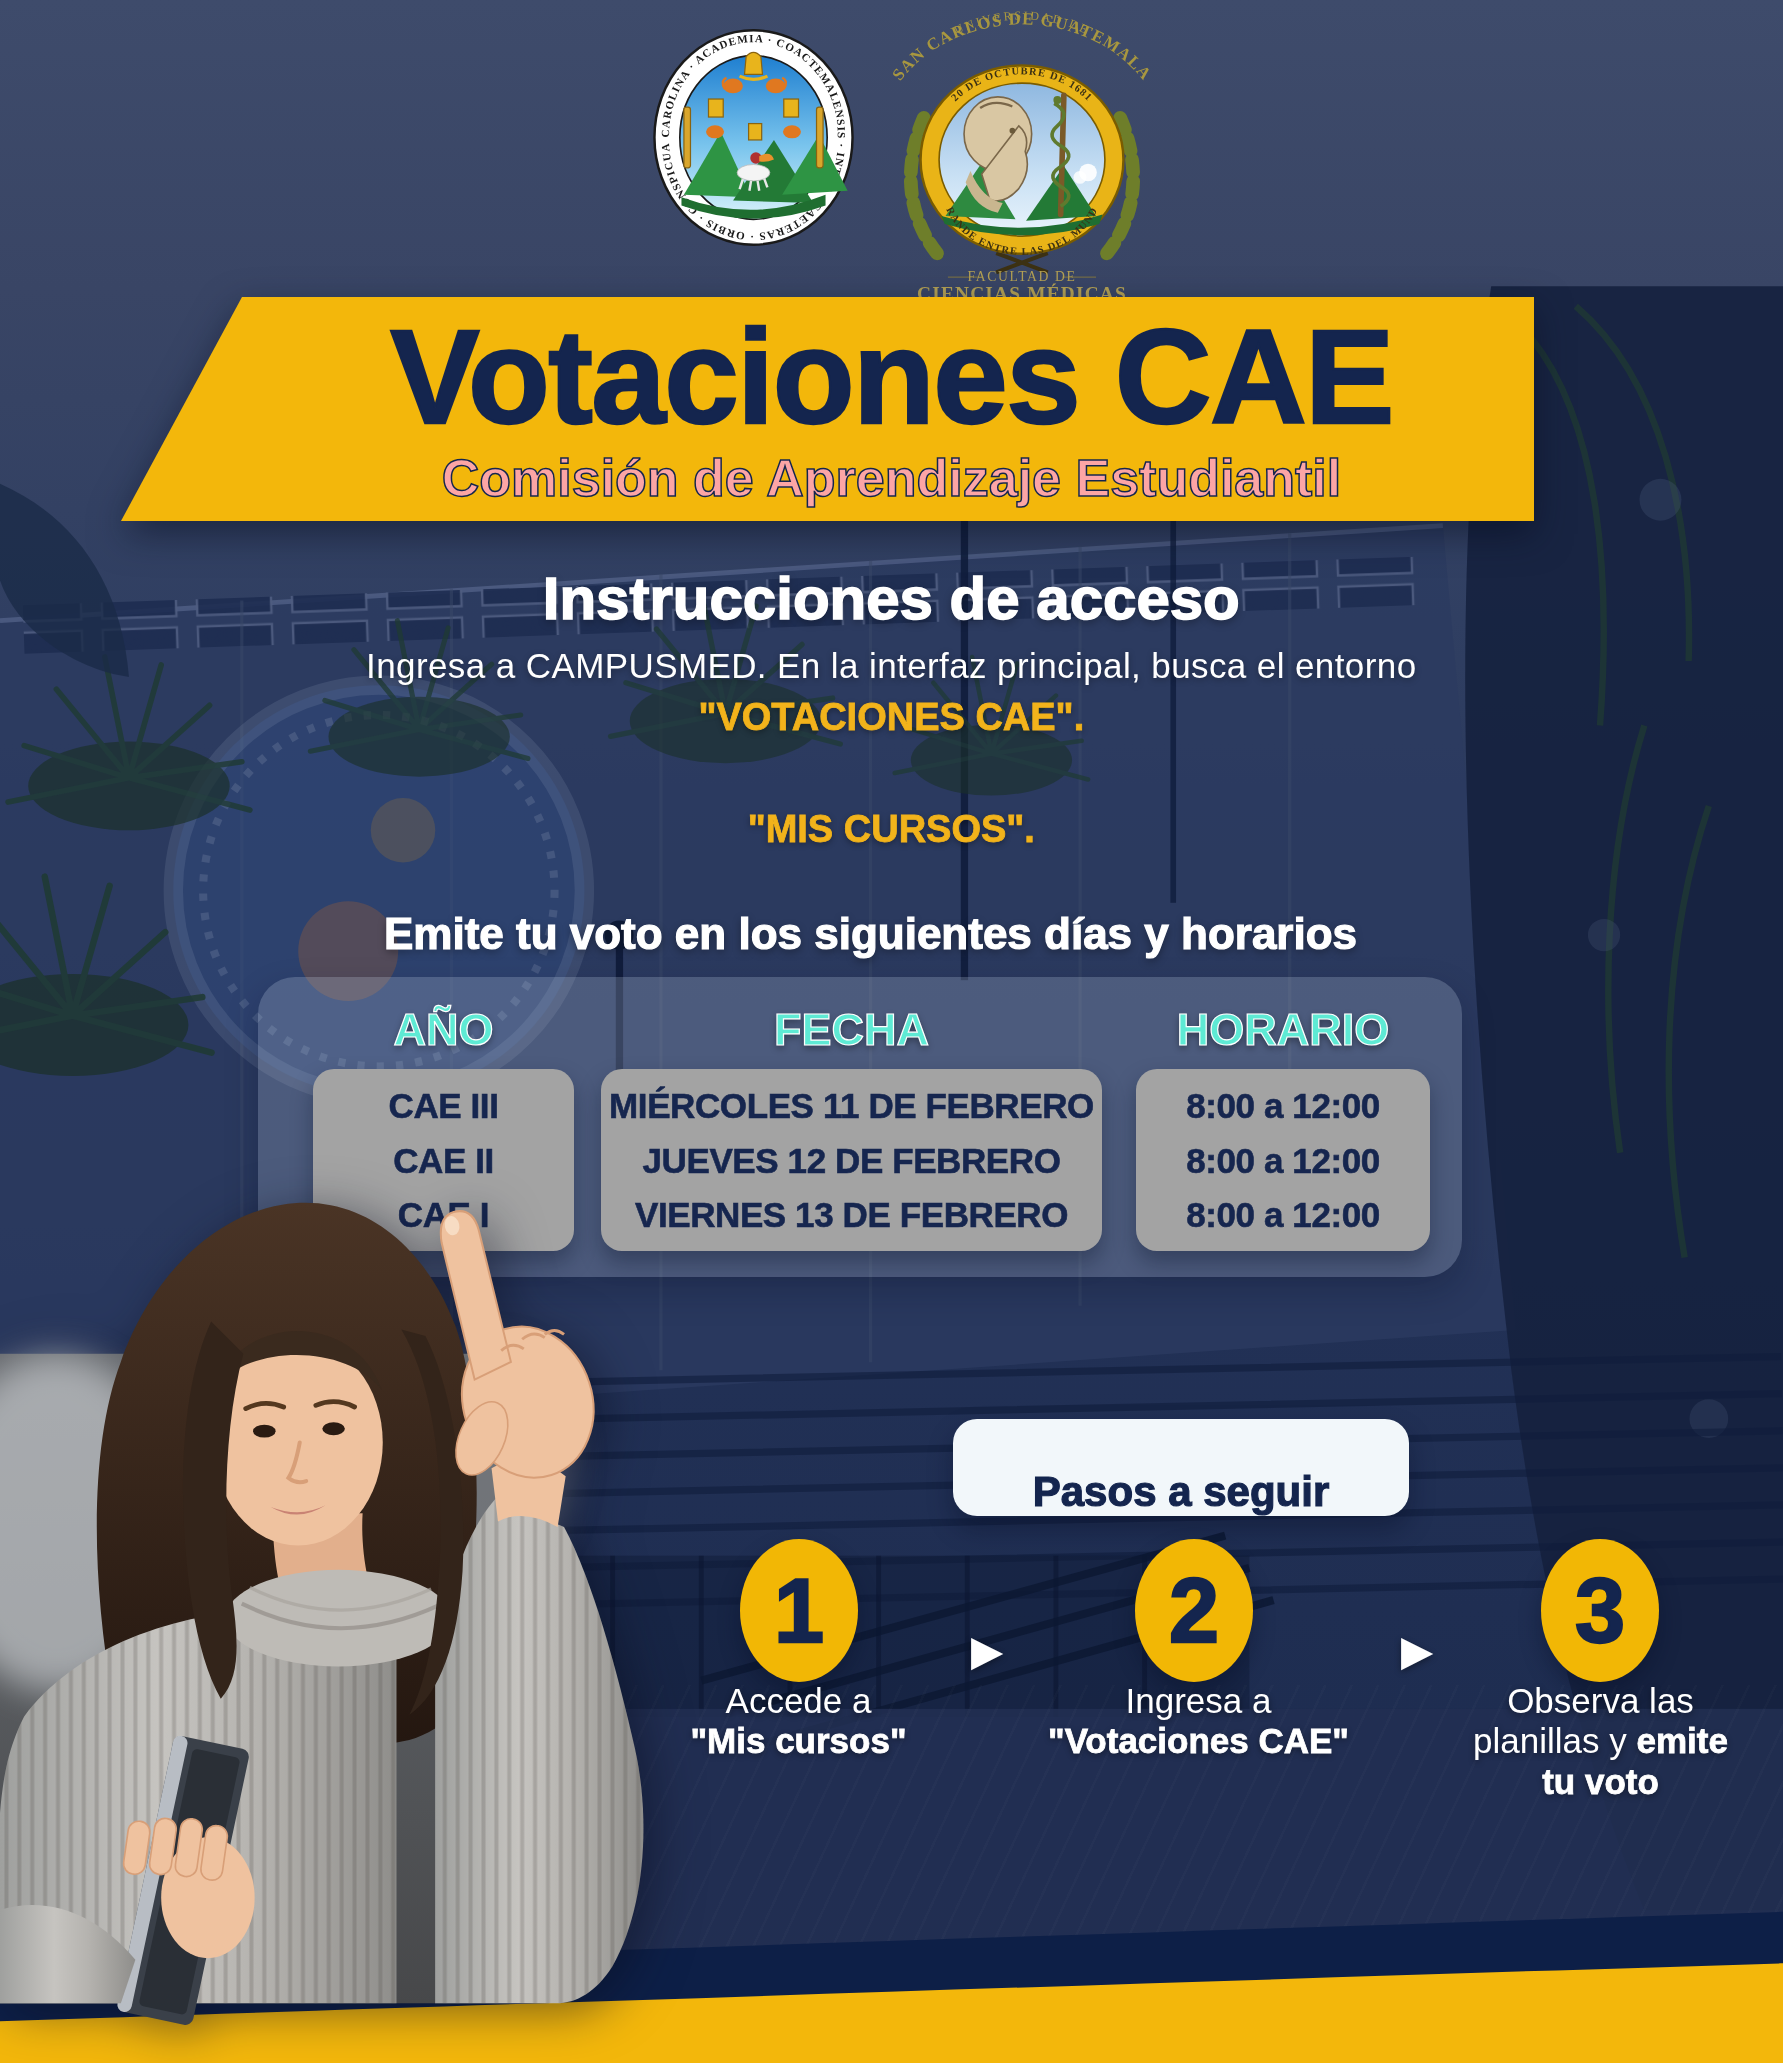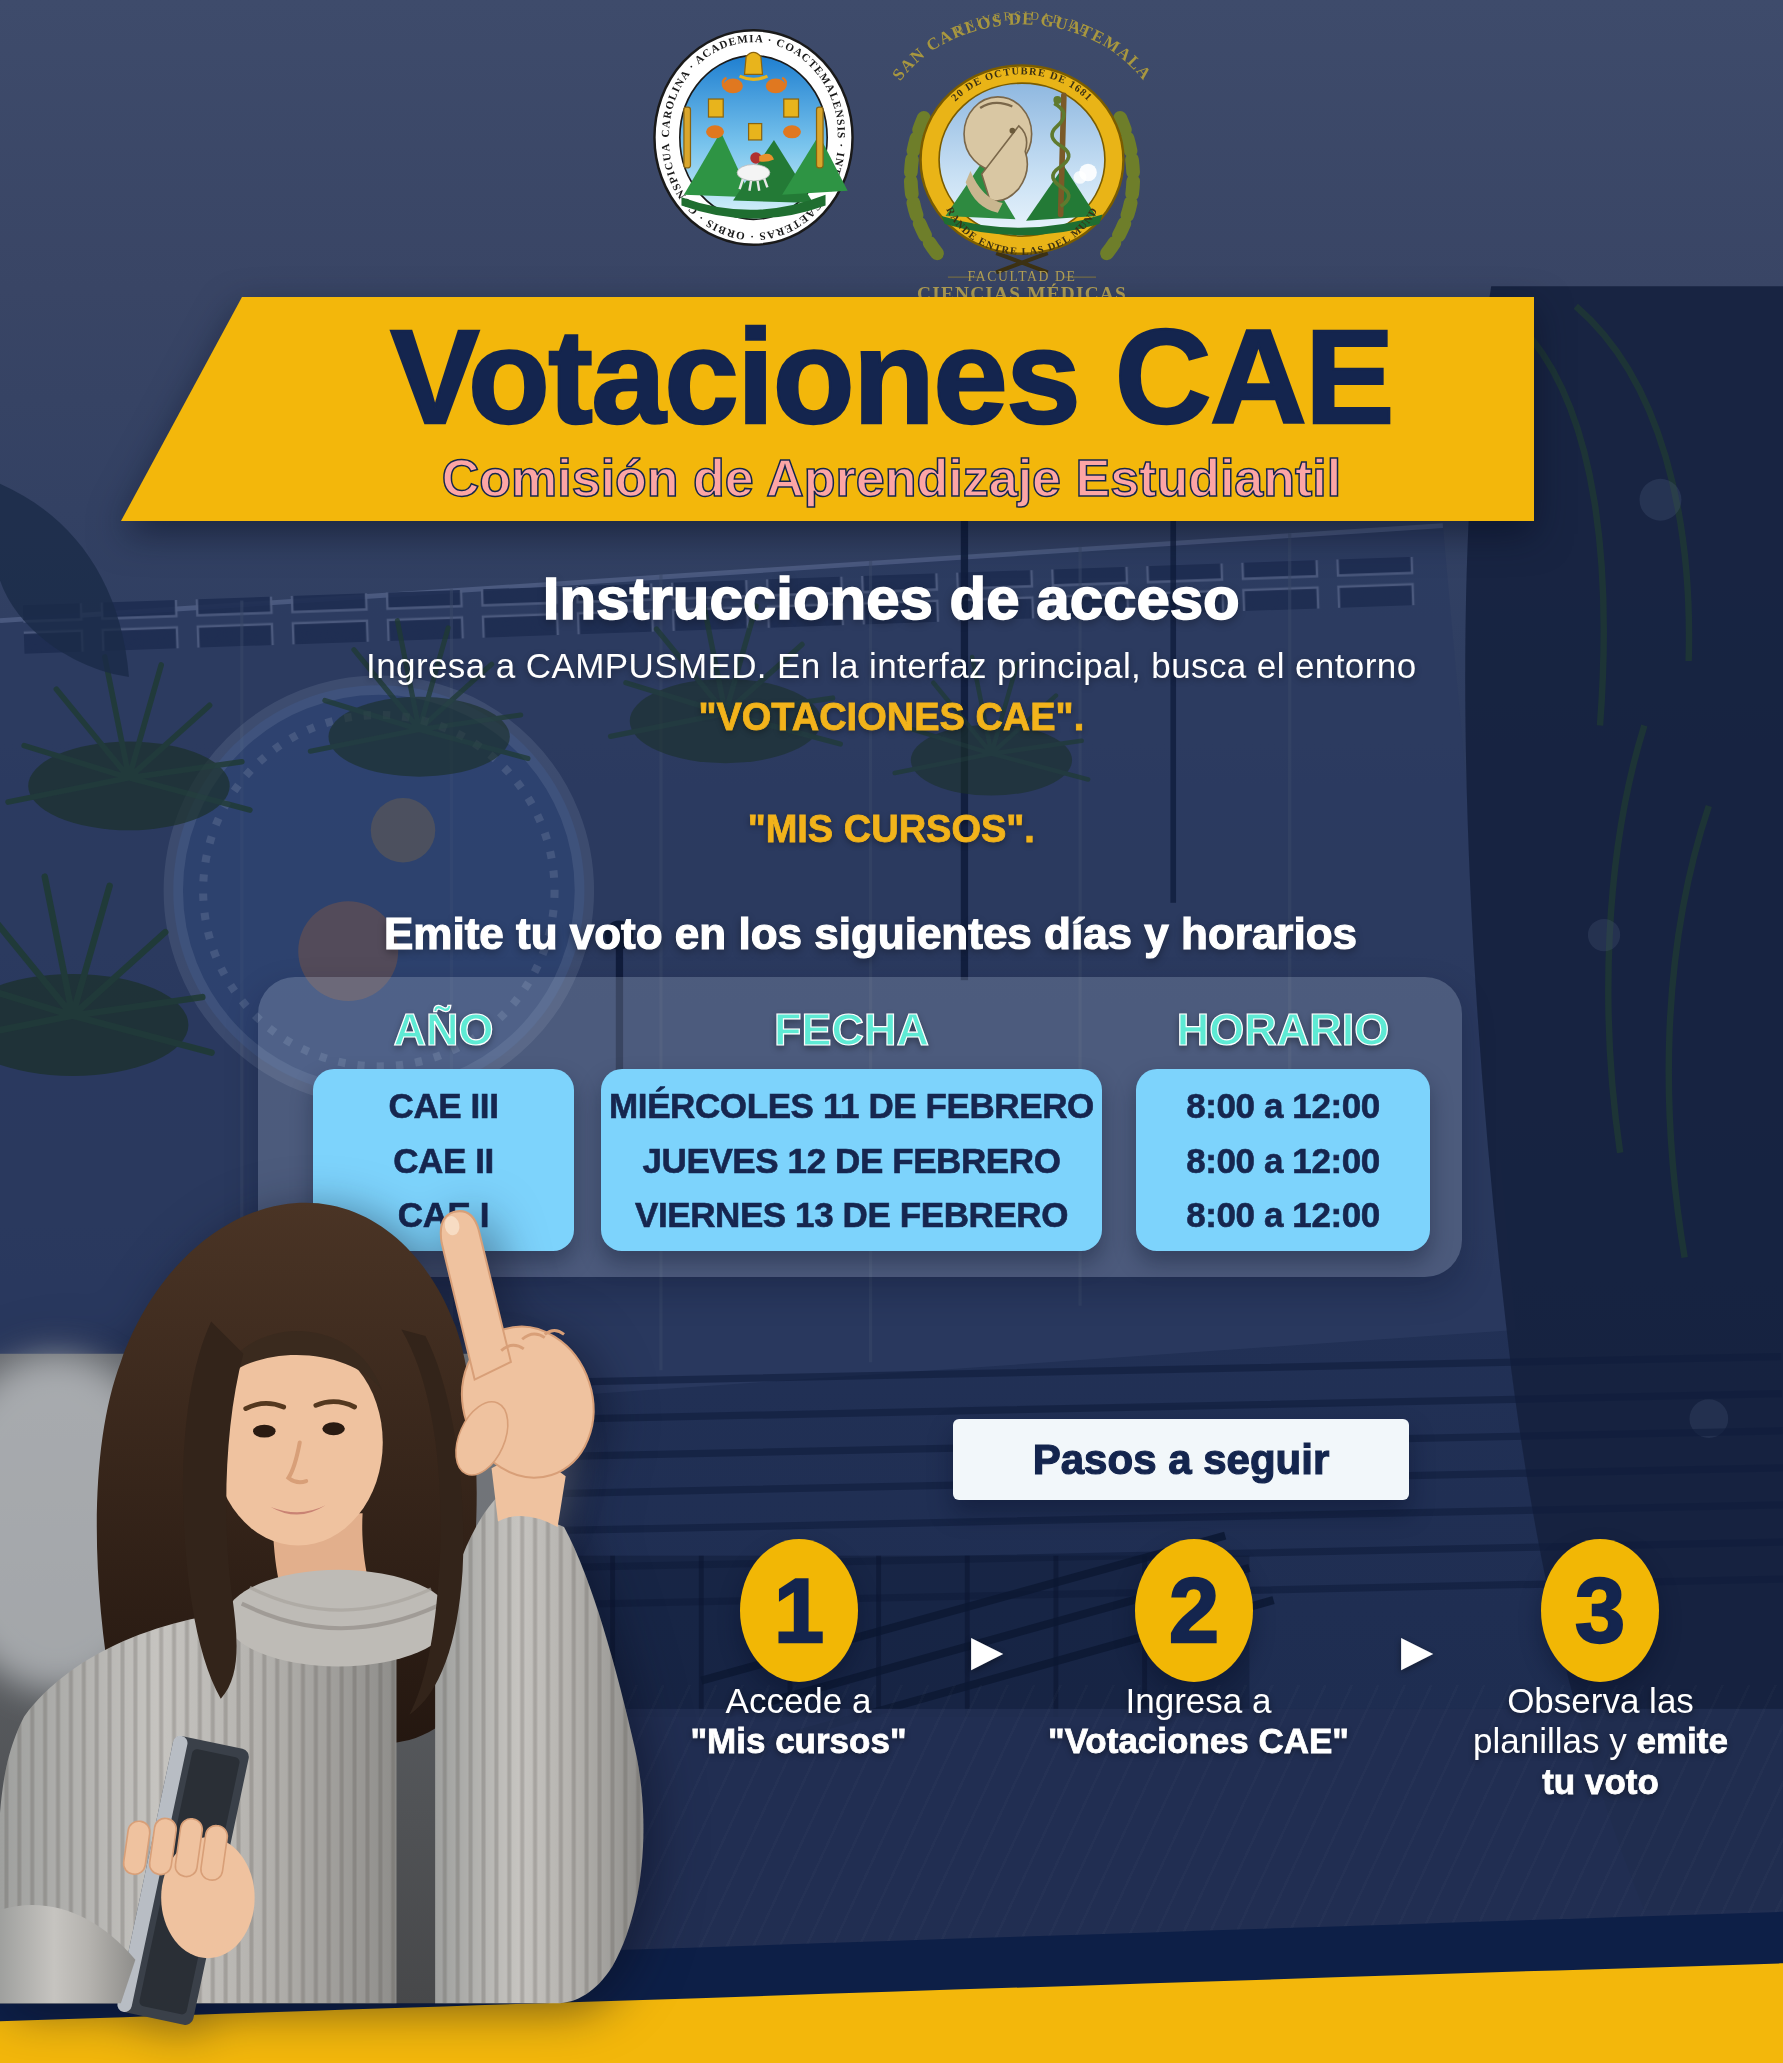--- a/index.html
+++ b/index.html
@@ -37,31 +37,31 @@
   .schedule-heading{top:909px;left:0;width:1741px;font-size:44px;font-weight:700;
     -webkit-text-stroke:1.2px #fff;text-shadow:0 3.2px 8px rgba(0,0,0,.4);}
   
   .panel{position:absolute;left:258px;top:977px;width:1204px;height:300px;border-radius:37px;
     background:rgba(200,215,232,.22);box-shadow:0 14.5px 32px rgba(8,16,40,.25);}
   .col-head{position:absolute;top:27px;text-align:center;color:#5eead4;font-size:45px;font-weight:700;
     -webkit-text-stroke:1.2px #fff;text-shadow:0 3.2px 7.3px rgba(0,0,0,.4);}
   .col-head.c1{left:55px;width:261px;}
   .col-head.c2{left:343px;width:501px;}
   .col-head.c3{left:878px;width:294px;}
-  .sched-box{position:absolute;top:92px;height:182px;border-radius:21px;background:#7dd3fc;
+  .sched-box{position:absolute;top:92px;height:182px;border-radius:21px;background:#a3a3a3;
     box-shadow:0 11.3px 21px rgba(8,16,40,.35);display:flex;flex-direction:column;
     justify-content:space-evenly;align-items:center;}
   .sched-box.b1{left:55px;width:261px;}
   .sched-box.b2{left:343px;width:501px;}
   .sched-box.b3{left:878px;width:294px;}
   .cell{color:#16264F;font-size:35px;font-weight:700;letter-spacing:-0.4px;line-height:1;
     -webkit-text-stroke:0.6px #16264F;white-space:nowrap;}
   
-  .steps-pill{position:absolute;left:953px;top:1419px;width:456px;height:81px;border-radius:6px;
-    background:#F2F7FA;box-shadow:0 13px 24px rgba(8,16,40,.4);display:flex;align-items:center;justify-content:center;}
+  .steps-pill{position:absolute;left:953px;top:1419px;width:456px;height:97px;border-radius:24px;
+    background:#F2F7FA;box-shadow:0 13px 24px rgba(8,16,40,.4);display:flex;align-items:flex-end;justify-content:center;}
   .steps-pill span{color:#14254E;font-size:42px;font-weight:700;-webkit-text-stroke:1.2px #14254E;}
   .step-circle{position:absolute;width:118px;height:143px;border-radius:50%;background:#F2B705;
     box-shadow:0 11.3px 21px rgba(8,16,40,.4);display:flex;align-items:center;justify-content:center;}
   .step-circle span{color:#14254E;font-size:90px;font-weight:700;-webkit-text-stroke:2.4px #14254E;line-height:1;}
   .sc1{left:740px;top:1539px;} .sc2{left:1135px;top:1539px;} .sc3{left:1541px;top:1539px;}
   .step-arrow{position:absolute;color:#fff;font-size:42px;line-height:1;
     font-family:"DejaVu Sans","Liberation Sans",sans-serif;text-shadow:0 2.4px 6.4px rgba(0,0,0,.4);}
   .ar1{left:971px;top:1630px;} .ar2{left:1401px;top:1630px;}
   .step-caption{position:absolute;width:387px;text-align:center;color:#fff;font-size:35px;line-height:1.02;
     text-shadow:0 2.4px 6.4px rgba(0,0,0,.45);}

